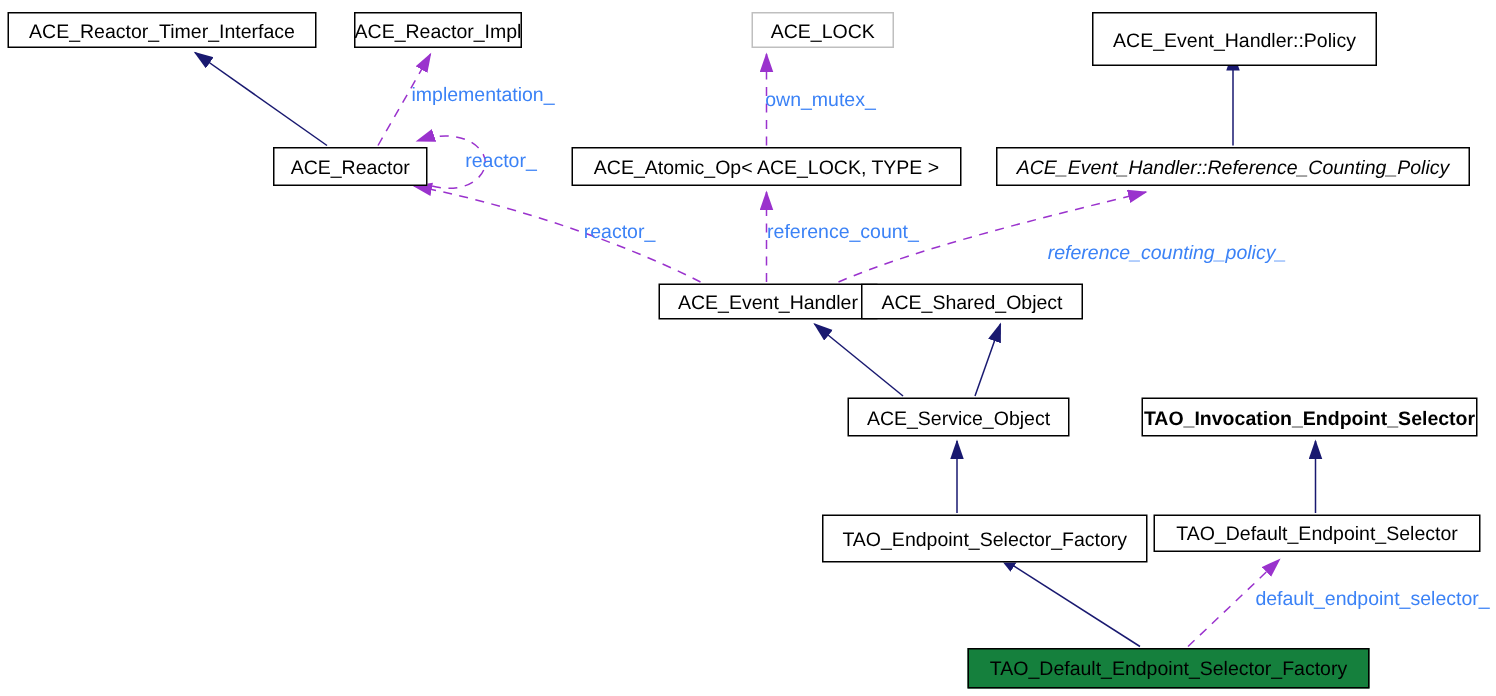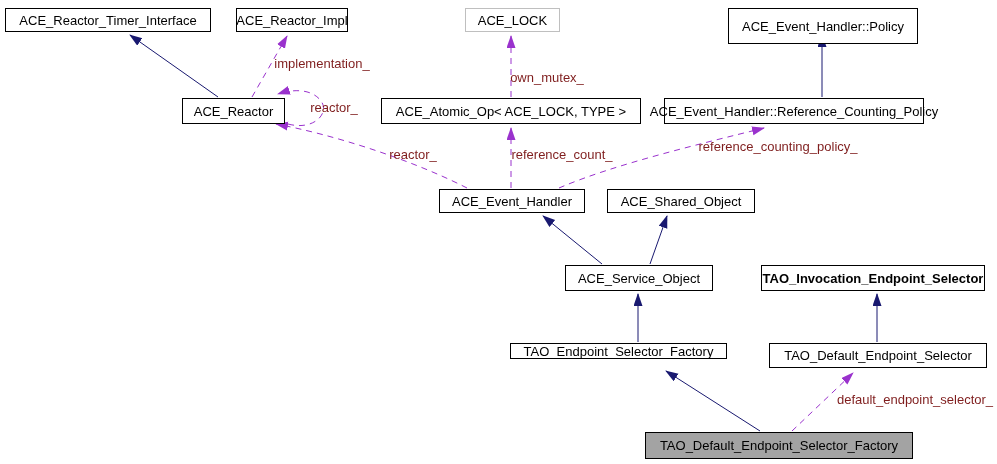--- a/index.html
+++ b/index.html
@@ -38,30 +38,31 @@
     justify-content: center;
     font-size: 13px;
     color: #000000;
     white-space: nowrap;
     pointer-events: auto;
     cursor: pointer;
   }
   .node.external {
     border-color: #bfbfbf;
     cursor: default;
+    margin-left: 36px;
   }
   .node.selected {
-    background: #a3a3a3;
+    background: #15803d;
     cursor: default;
   }
   .edge-label {
     position: absolute;
     transform: translate(-50%, -50%);
     font-size: 13px;
-    color: #7f1d1d;
+    color: #3b82f6;
     white-space: nowrap;
     pointer-events: none;
   }
 </style>
 </head>
 <body>
 
 <div class="diagram">
   <svg class="edge-layer" width="997" height="464" viewBox="0 0 997 464" xmlns="http://www.w3.org/2000/svg">
     <defs>
@@ -87,31 +88,31 @@
         <path d="M 559,188 C 615,164 700,144 764,128" fill="none" stroke-width="1" stroke="#9a32cd" stroke-dasharray="6,5" marker-end="url(#arrow-usage)"></path>
         <path d="M 511,97 L 511,36" fill="none" stroke-width="1" stroke="#9a32cd" stroke-dasharray="6,5" marker-end="url(#arrow-usage)"></path>
         <path d="M 792,431 L 853,373" fill="none" stroke-width="1" stroke="#9a32cd" stroke-dasharray="6,5" marker-end="url(#arrow-usage)"></path>
       </g>
   </svg>
   <div class="node-layer">
       <div class="edge-label" style="left: 322px; top: 63px;">implementation_</div>
       <div class="edge-label" style="left: 334px; top: 107px;">reactor_</div>
       <div class="edge-label" style="left: 413px; top: 154px;">reactor_</div>
       <div class="edge-label" style="left: 562px; top: 154px;">reference_count_</div>
-      <div class="edge-label" style="left: 778px; top: 146px;">reference_counting_policy_</div>
-      <div class="edge-label" style="left: 547px; top: 77px;">own_mutex_</div>
+      <div class="edge-label" style="left: 778px; top: 168px; font-style: italic;">reference_counting_policy_</div>
+      <div class="edge-label" style="left: 547px; top: 66px;">own_mutex_</div>
       <div class="edge-label" style="left: 915px; top: 399px;">default_endpoint_selector_</div>
       <div class="node" style="left: 5px; top: 8px; width: 206px; height: 24px;">ACE_Reactor_Timer_Interface</div>
       <div class="node" style="left: 236px; top: 8px; width: 112px; height: 24px;">ACE_Reactor_Impl</div>
       <div class="node external" style="left: 465px; top: 8px; width: 95px; height: 24px;">ACE_LOCK</div>
       <div class="node" style="left: 728px; top: 8px; width: 190px; height: 36px;">ACE_Event_Handler::Policy</div>
       <div class="node" style="left: 182px; top: 98px; width: 103px; height: 26px;">ACE_Reactor</div>
       <div class="node" style="left: 381px; top: 98px; width: 260px; height: 26px;">ACE_Atomic_Op&lt; ACE_LOCK, TYPE &gt;</div>
-      <div class="node" style="left: 664px; top: 98px; width: 260px; height: 26px;">ACE_Event_Handler::Reference_Counting_Policy</div>
+      <div class="node" style="left: 664px; top: 98px; width: 316px; height: 26px; font-style: italic;">ACE_Event_Handler::Reference_Counting_Policy</div>
       <div class="node" style="left: 439px; top: 189px; width: 146px; height: 24px;">ACE_Event_Handler</div>
-      <div class="node" style="left: 607px; top: 189px; width: 148px; height: 24px;">ACE_Shared_Object</div>
+      <div class="node" style="left: 574px; top: 189px; width: 148px; height: 24px;">ACE_Shared_Object</div>
       <div class="node" style="left: 565px; top: 265px; width: 148px; height: 26px;">ACE_Service_Object</div>
       <div class="node" style="left: 761px; top: 265px; width: 224px; height: 26px; font-weight: bold;">TAO_Invocation_Endpoint_Selector</div>
-      <div class="node" style="left: 510px; top: 343px; width: 217px; height: 16px;">TAO_Endpoint_Selector_Factory</div>
+      <div class="node" style="left: 548px; top: 343px; width: 217px; height: 32px;">TAO_Endpoint_Selector_Factory</div>
       <div class="node" style="left: 769px; top: 343px; width: 218px; height: 25px;">TAO_Default_Endpoint_Selector</div>
       <div class="node selected" style="left: 645px; top: 432px; width: 268px; height: 27px;">TAO_Default_Endpoint_Selector_Factory</div>
     </div>
 </div>
 
 </body></html>

